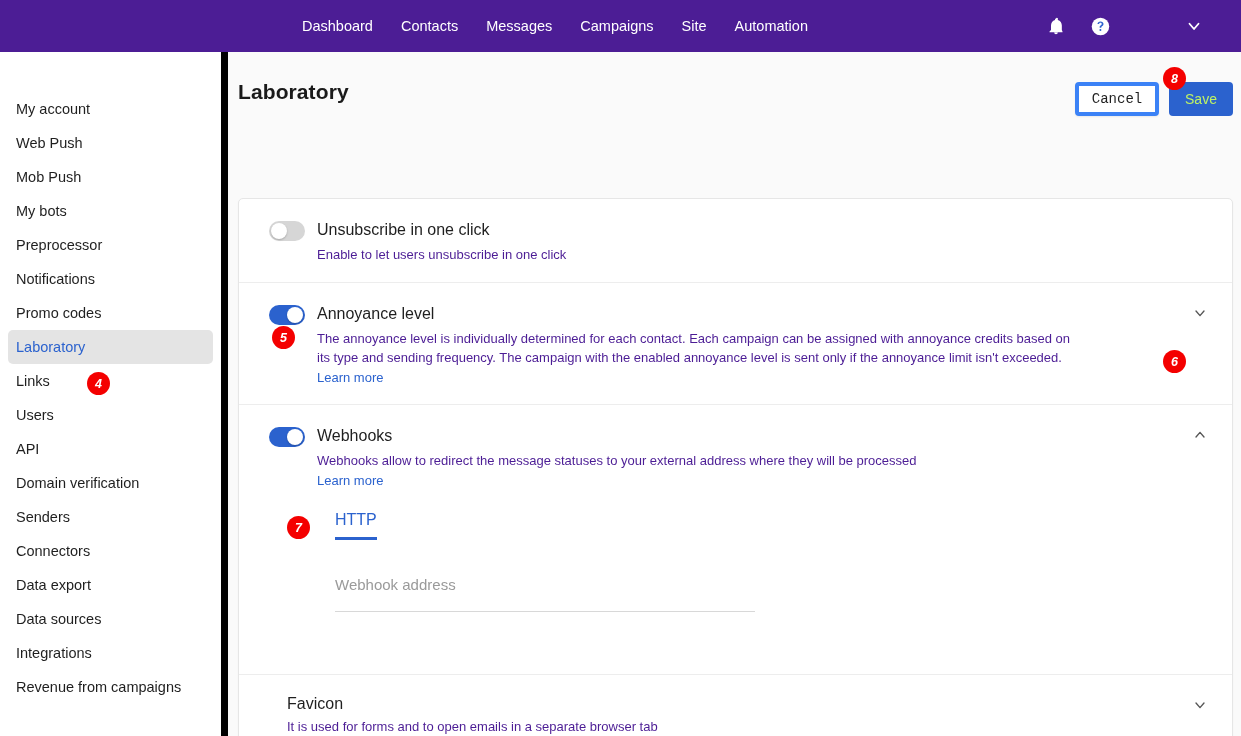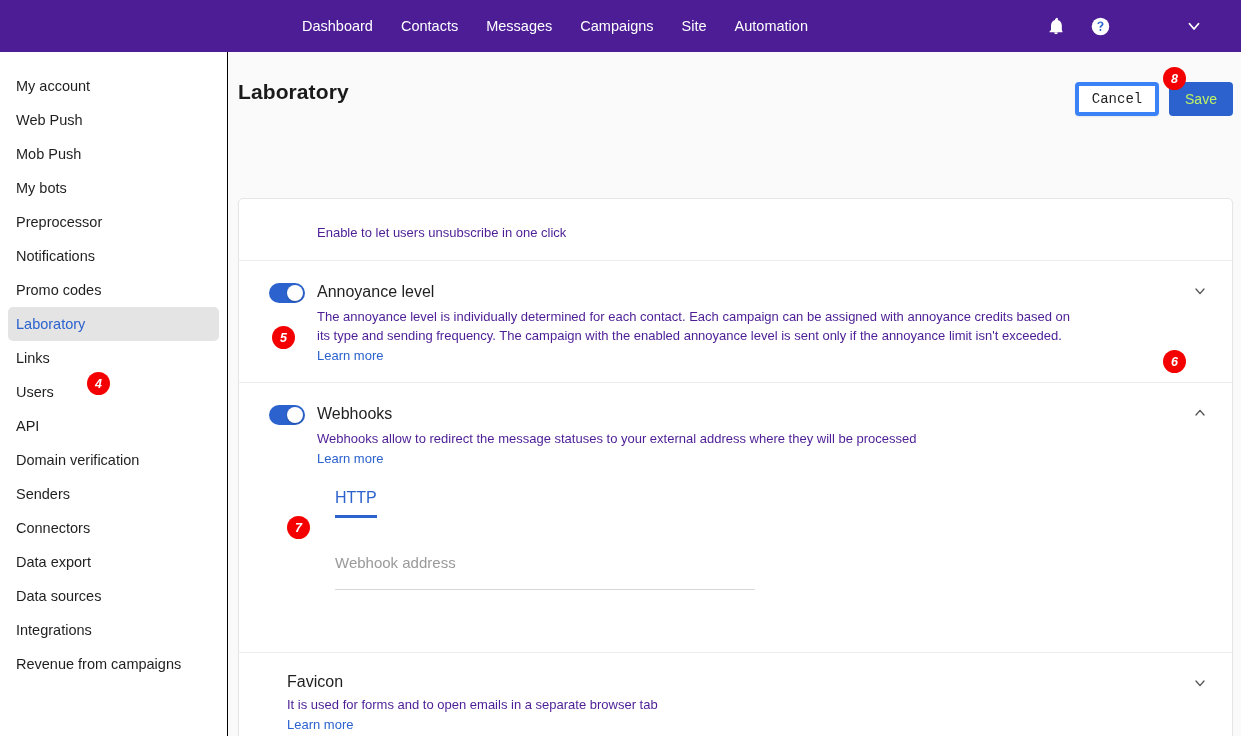--- a/index.html
+++ b/index.html
@@ -45,22 +45,22 @@
   .nav-icon svg { display: block; }
   .bell-wrap { margin-right: 10px; }
   .help-wrap { margin-right: 60px; }
   .caret-wrap { margin-right: 30px; }
 
   
   .sidebar {
     position: absolute; top: 52px; left: 0;
     width: 228px; height: 684px;
     background: #ffffff;
-    border-right: 1px solid #000000;
-    padding-top: 17px;
+    border-right: 7px solid #000000;
+    padding-top: 40px;
     overflow: hidden;
   }
   .side-item {
     position: relative;
     height: 34px;
     margin: 0 8px;
     padding: 0 8px;
     display: flex; align-items: center;
     border-radius: 5px;
     font-size: 14.5px;
@@ -343,20 +343,26 @@
     <div class="page-title">Laboratory</div>
     <div class="head-actions">
       <button class="btn btn-cancel">Cancel</button>
       <button class="btn btn-save">Save</button>
     </div>
   </div>
 
   <div class="card">
 
     <div class="row">
+      <div class="row-head">
+        <div class="toggle off">
+            <div class="knob"></div>
+          </div>
+        <div class="row-title">Unsubscribe in one click</div>
+      </div>
       <div class="row-body">
         <div class="row-desc">Enable to let users unsubscribe in one click</div>
       </div>
     </div>
 
     <div class="row">
       <div class="row-head">
         <div class="toggle on">
             <div class="knob"></div>
           </div>

